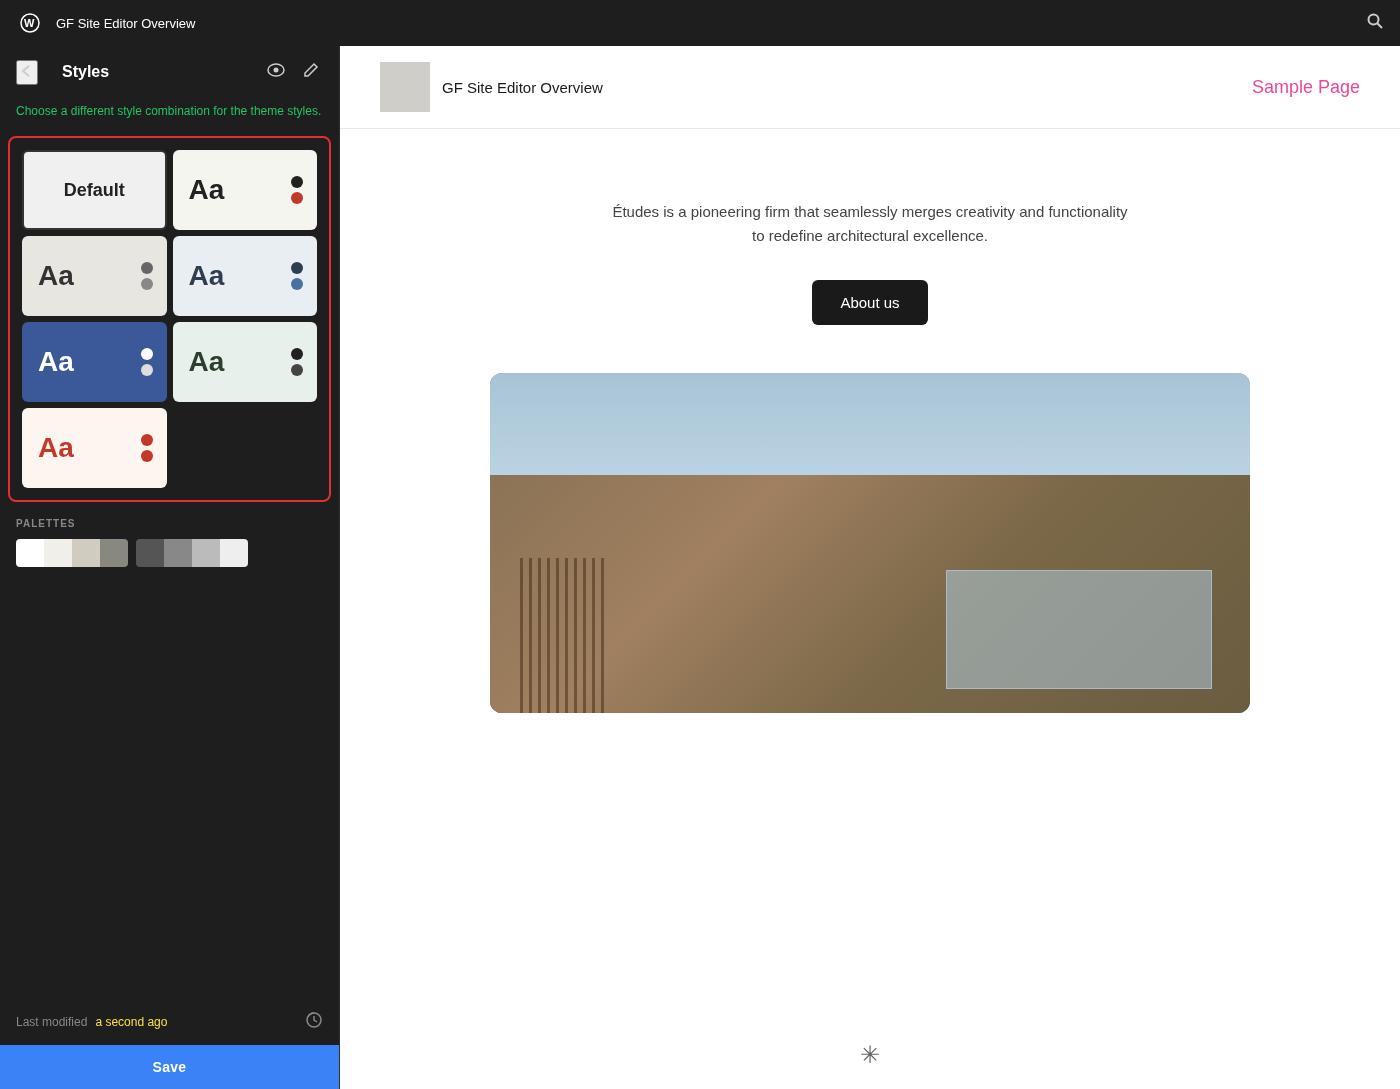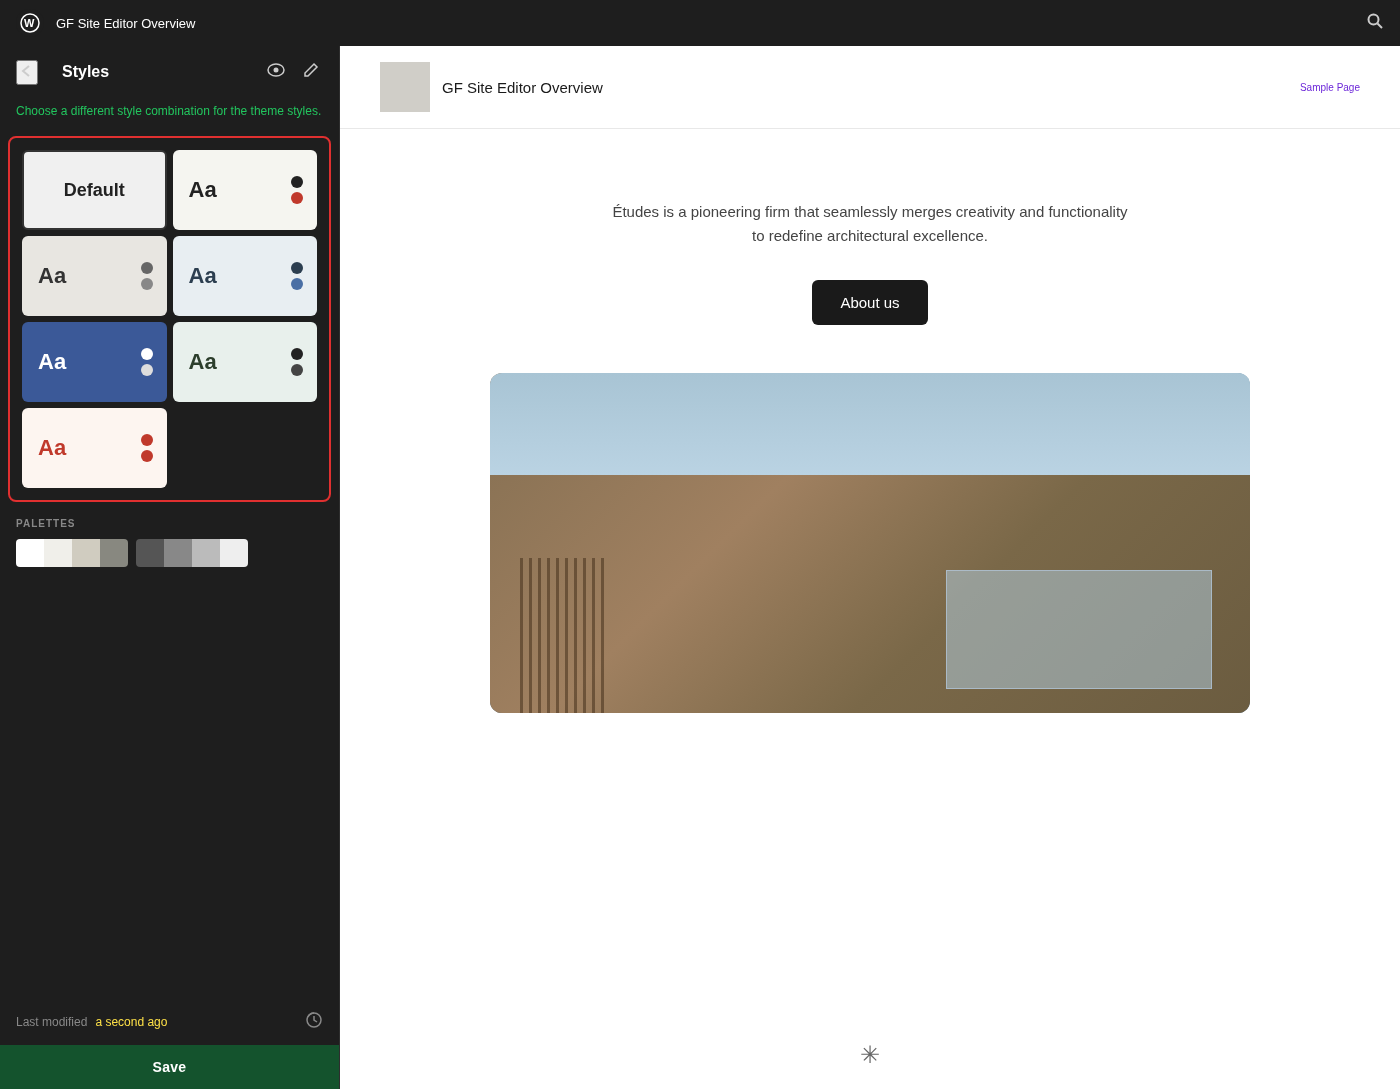--- a/index.html
+++ b/index.html
@@ -135,21 +135,21 @@
       gap: 4px;
       position: absolute;
       right: 12px;
     }
     .dot {
       width: 12px;
       height: 12px;
       border-radius: 50%;
     }
     .card-aa {
-      font-size: 22px;
+      font-size: 28px;
       font-weight: 600;
       position: absolute;
       left: 14px;
     }
 
     
     .card-white-red { background: #f5f5f0; }
     .card-white-red .card-aa { color: #222; }
     .card-white-red .dot:first-child { background: #222; }
     .card-white-red .dot:last-child { background: #c0392b; }
@@ -223,21 +223,21 @@
       font-size: 12px;
     }
     .history-icon {
       margin-left: auto;
       color: #888;
       font-size: 16px;
       cursor: pointer;
     }
 
     .save-btn {
-      background: #14532d;
+      background: #3b82f6;
       color: #fff;
       border: none;
       width: 100%;
       padding: 14px;
       font-size: 14px;
       font-weight: 600;
       cursor: pointer;
       letter-spacing: 0.3px;
     }
 
@@ -268,22 +268,22 @@
       width: 50px;
       height: 50px;
       background: #d0cec8;
     }
     .site-name {
       font-size: 15px;
       font-weight: 500;
       color: #1a1a1a;
     }
     .site-nav-link {
-      font-size: 10px;
-      color: #6d28d9;
+      font-size: 18px;
+      color: #ec4899;
       text-decoration: none;
     }
 
     
     .site-content {
       background: #fff;
       flex: 1;
       padding: 60px 40px 40px;
       display: flex;
       flex-direction: column;

